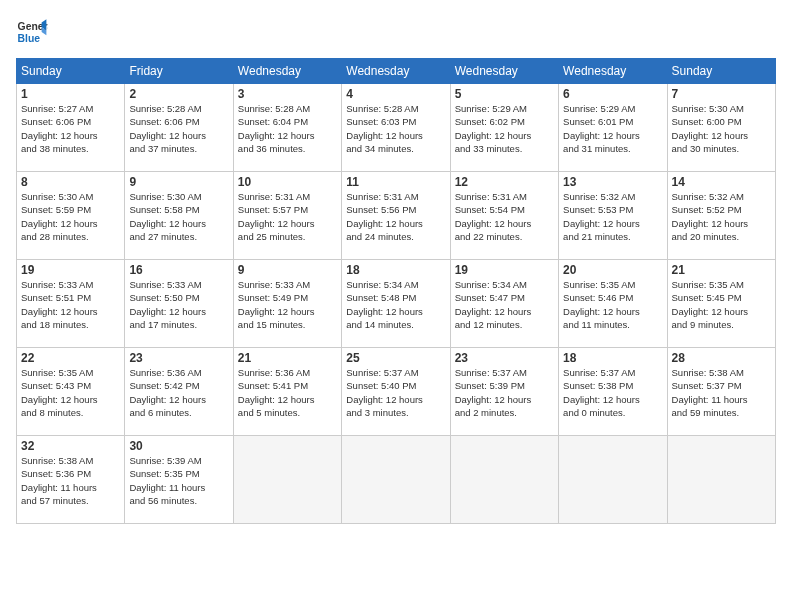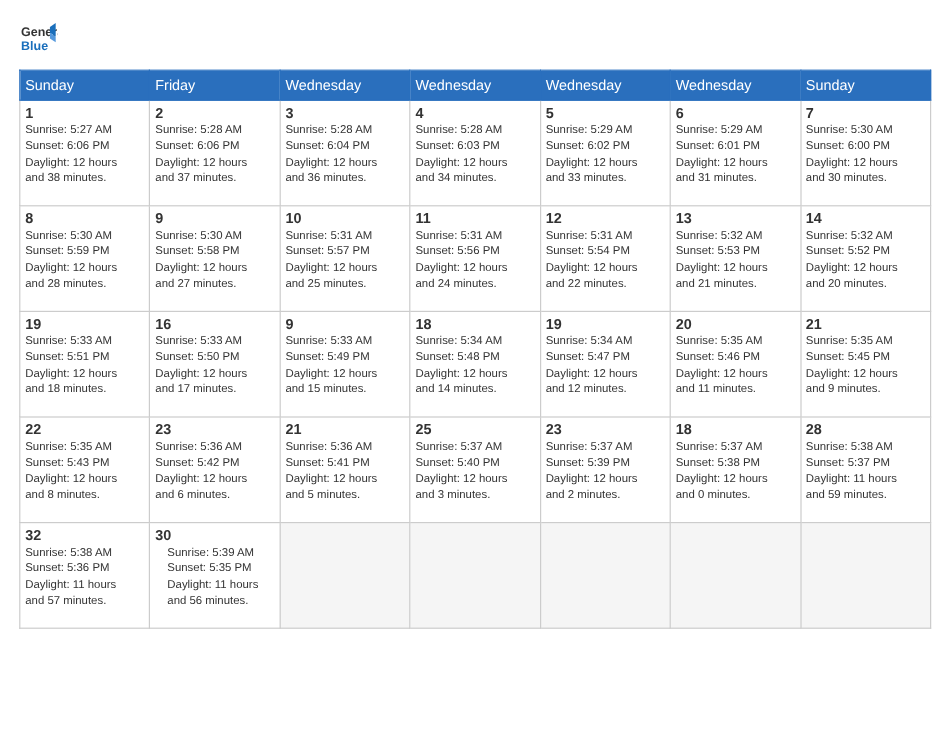--- a/index.html
+++ b/index.html
@@ -320,21 +320,21 @@
         <tr class="week-row">
           <td>
             <span class="day-num">32</span>
             <div class="day-info" style="white-space: pre-line;">Sunrise: 5:38 AM
 Sunset: 5:36 PM
 Daylight: 11 hours
 and 57 minutes.</div>
           </td>
           <td>
             <span class="day-num">30</span>
-            <div class="day-info" style="white-space: pre-line; margin-left: 10px;">Sunrise: 5:39 AM
+            <div class="day-info" style="white-space: pre-line;">Sunrise: 5:39 AM
 Sunset: 5:35 PM
 Daylight: 11 hours
 and 56 minutes.</div>
           </td>
           <td class="empty"></td>
           <td class="empty"></td>
           <td class="empty"></td>
           <td class="empty"></td>
           <td class="empty"></td>
         </tr>

